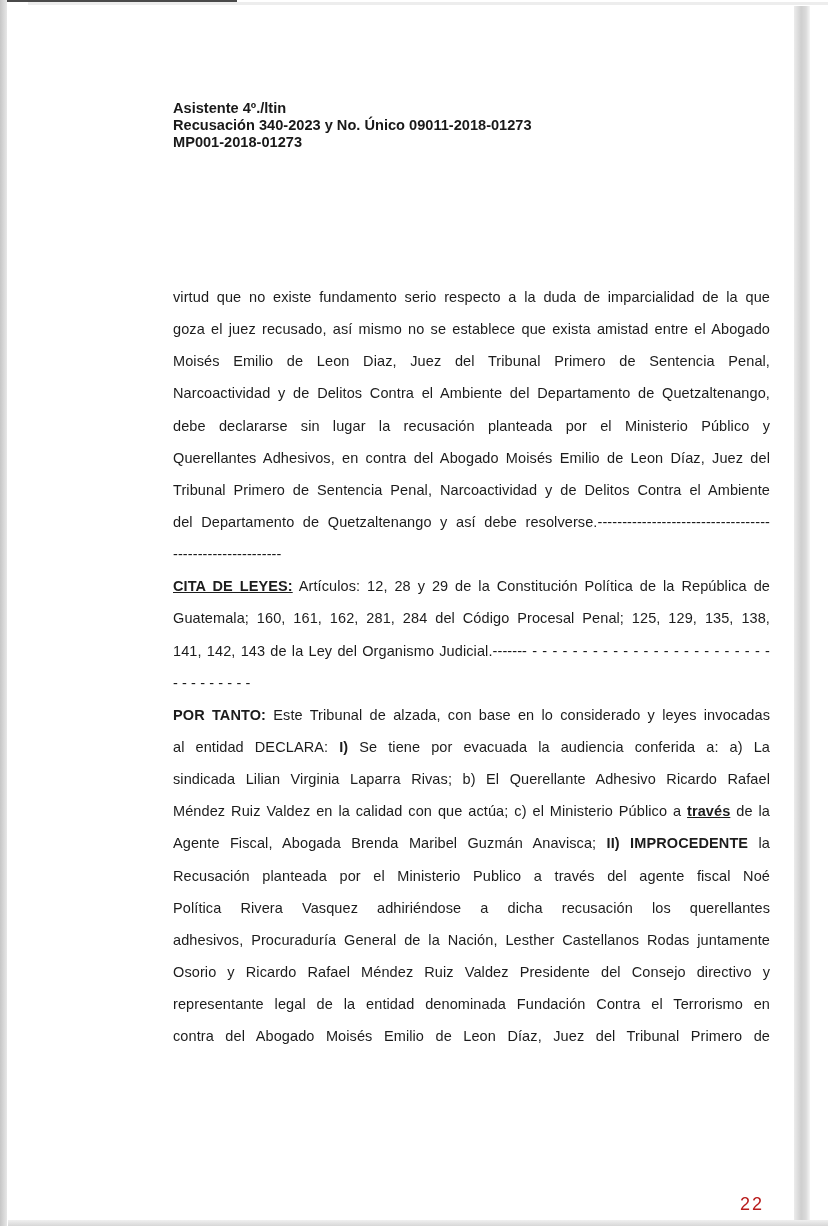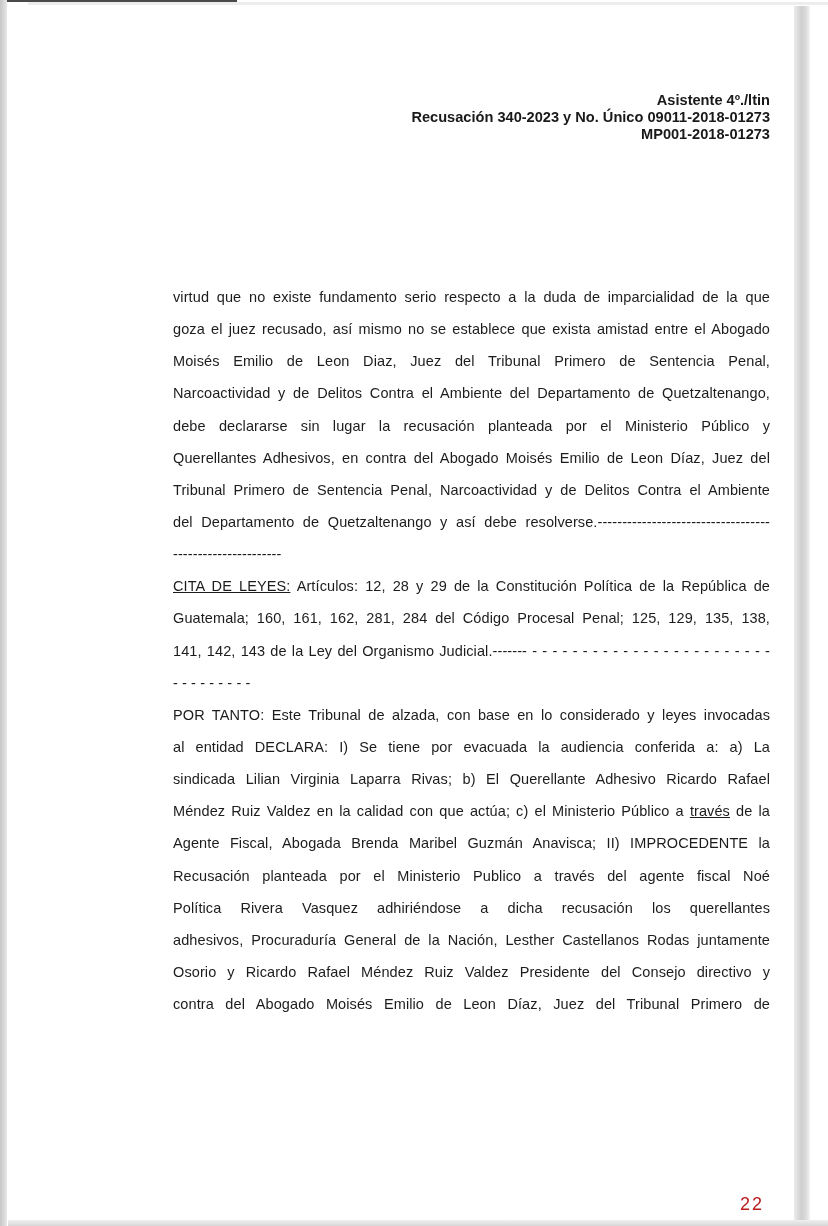--- a/index.html
+++ b/index.html
@@ -27,41 +27,40 @@
   .edge-right {
     position:absolute; left:794px; top:6px; width:16px; height:1220px;
     background:linear-gradient(to right,#ececec,#cfcfcf 45%,#dbdbdb 75%,#f5f5f5);
   }
   .edge-bottom {
     position:absolute; left:8px; bottom:0; width:820px; height:6px;
     background:linear-gradient(to bottom,#f0f0f0,#d7d7d7);
   }
   
   .doc-header {
-    position:absolute; top:92px; left:173px; width:597px;
-    text-align:right;
+    position:absolute; top:100px; left:173px; width:597px;
     font-weight:700;
     font-size:14.6px;
     line-height:16.8px;
     color:#191919;
   }
   
   .doc-body {
     position:absolute; top:281px; left:173px; width:597px;
     font-size:14.5px;
     color:#1c1c1c;
   }
   .line {
     height:32.15px;
     line-height:32.15px;
     letter-spacing:0.1px;
     white-space:normal;
   }
   .j { text-align:justify; text-align-last:justify; }
-  .b { font-weight:400; }
+  .b { font-weight:700; }
   .u { text-decoration:underline; }
   
   .page-number {
     position:absolute; left:740px; top:1194px;
     font-size:18px;
     color:#b91c1c;
     letter-spacing:2px;
   }
 </style>
 </head>
@@ -105,16 +104,17 @@
   <div class="line j">
     <span>Méndez Ruiz Valdez en la calidad con que actúa; c) el Ministerio Público a </span><span class="b u">través</span><span> de la</span>
   </div>
   <div class="line j">
     <span>Agente Fiscal, Abogada Brenda Maribel Guzmán Anavisca; </span><span class="b">II) IMPROCEDENTE</span><span> la</span>
   </div>
   <div class="line j">Recusación planteada por el Ministerio Publico a través del agente fiscal Noé</div>
   <div class="line j">Política Rivera Vasquez adhiriéndose a dicha recusación los querellantes</div>
   <div class="line j">adhesivos, Procuraduría General de la Nación, Lesther Castellanos Rodas juntamente</div>
   <div class="line j">Osorio y Ricardo Rafael Méndez Ruiz Valdez Presidente del Consejo directivo y</div>
+  <div class="line j">representante legal de la entidad denominada Fundación Contra el Terrorismo en</div>
   <div class="line j">contra del Abogado Moisés Emilio de Leon Díaz, Juez del Tribunal Primero de</div>
 </div>
 
 <div class="page-number">22</div>
 
 </body></html>

